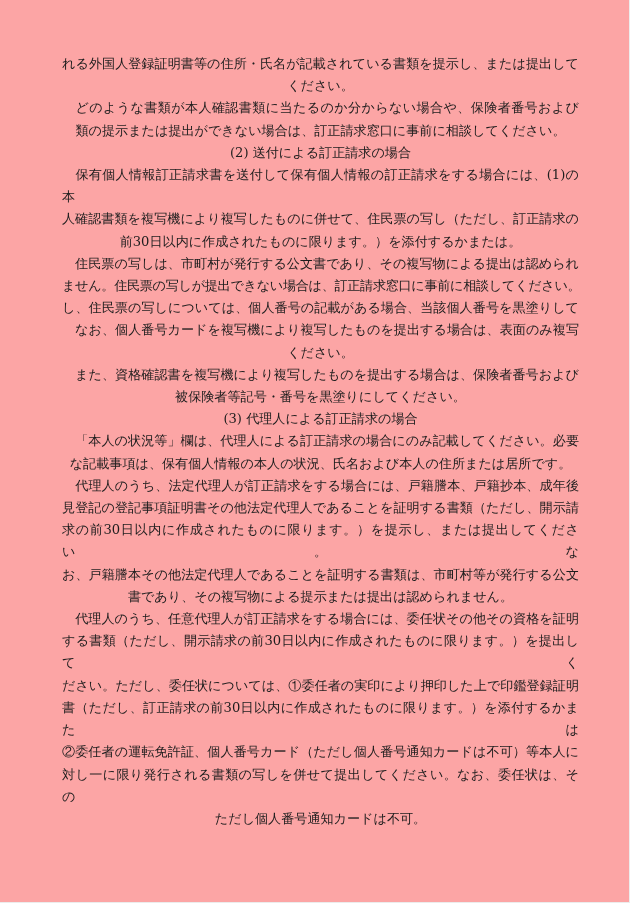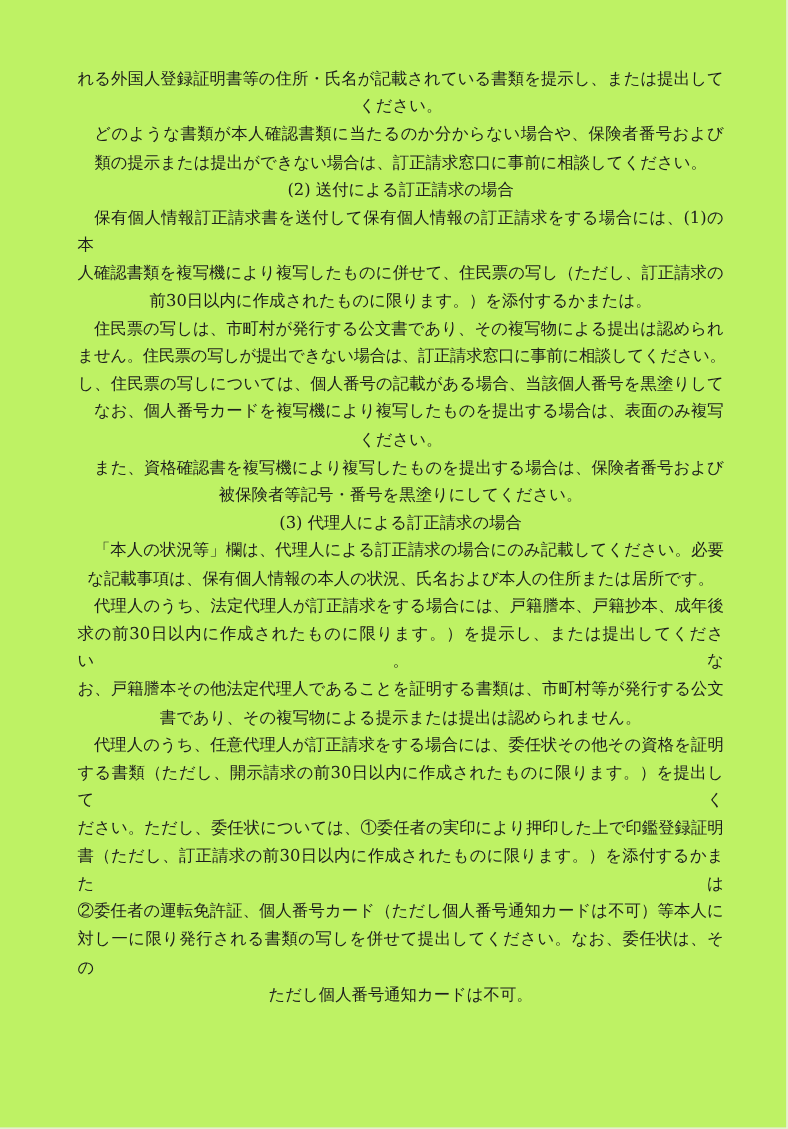--- a/index.html
+++ b/index.html
@@ -4,21 +4,21 @@
 <style>
   * { margin: 0; padding: 0; box-sizing: border-box; }
   html, body {
     width: 630px; height: 903px;
     background: #ffffff;
     font-family: "DejaVu Serif", "Liberation Serif", serif;
   }
   .page {
     position: relative;
     width: 630px; height: 903px;
-    background: #bef264;
+    background: #fca5a5;
     overflow: hidden;
     border-right: 1px solid #ececec;
     border-bottom: 1px solid #ececec;
   }
   .textblock {
     position: absolute;
     left: 62px;
     top: 53px;
     width: 517px;
     font-size: 13.1px;
@@ -59,20 +59,21 @@
     <div class="line tight">ません。住民票の写しが提出できない場合は、訂正請求窓口に事前に相談してください。</div>
     <div class="line just">し、住民票の写しについては、個人番号の記載がある場合、当該個人番号を黒塗りして</div>
     <div class="line just">　なお、個人番号カードを複写機により複写したものを提出する場合は、表面のみ複写</div>
     <div class="line">ください。</div>
     <div class="line just">　また、資格確認書を複写機により複写したものを提出する場合は、保険者番号および</div>
     <div class="line">被保険者等記号・番号を黒塗りにしてください。</div>
     <div class="line">(3) 代理人による訂正請求の場合</div>
     <div class="line just">　「本人の状況等」欄は、代理人による訂正請求の場合にのみ記載してください。必要</div>
     <div class="line">な記載事項は、保有個人情報の本人の状況、氏名および本人の住所または居所です。</div>
     <div class="line just">　代理人のうち、法定代理人が訂正請求をする場合には、戸籍謄本、戸籍抄本、成年後</div>
+    <div class="line just">見登記の登記事項証明書その他法定代理人であることを証明する書類（ただし、開示請</div>
     <div class="line just">求の前30日以内に作成されたものに限ります。）を提示し、または提出してください。な</div>
     <div class="line just">お、戸籍謄本その他法定代理人であることを証明する書類は、市町村等が発行する公文</div>
     <div class="line">書であり、その複写物による提示または提出は認められません。</div>
     <div class="line just">　代理人のうち、任意代理人が訂正請求をする場合には、委任状その他その資格を証明</div>
     <div class="line just">する書類（ただし、開示請求の前30日以内に作成されたものに限ります。）を提出してく</div>
     <div class="line just">ださい。ただし、委任状については、①委任者の実印により押印した上で印鑑登録証明</div>
     <div class="line just">書（ただし、訂正請求の前30日以内に作成されたものに限ります。）を添付するかまたは</div>
     <div class="line just">②委任者の運転免許証、個人番号カード（ただし個人番号通知カードは不可）等本人に</div>
     <div class="line just">対し一に限り発行される書類の写しを併せて提出してください。なお、委任状は、その</div>
     <div class="line">ただし個人番号通知カードは不可。</div>

